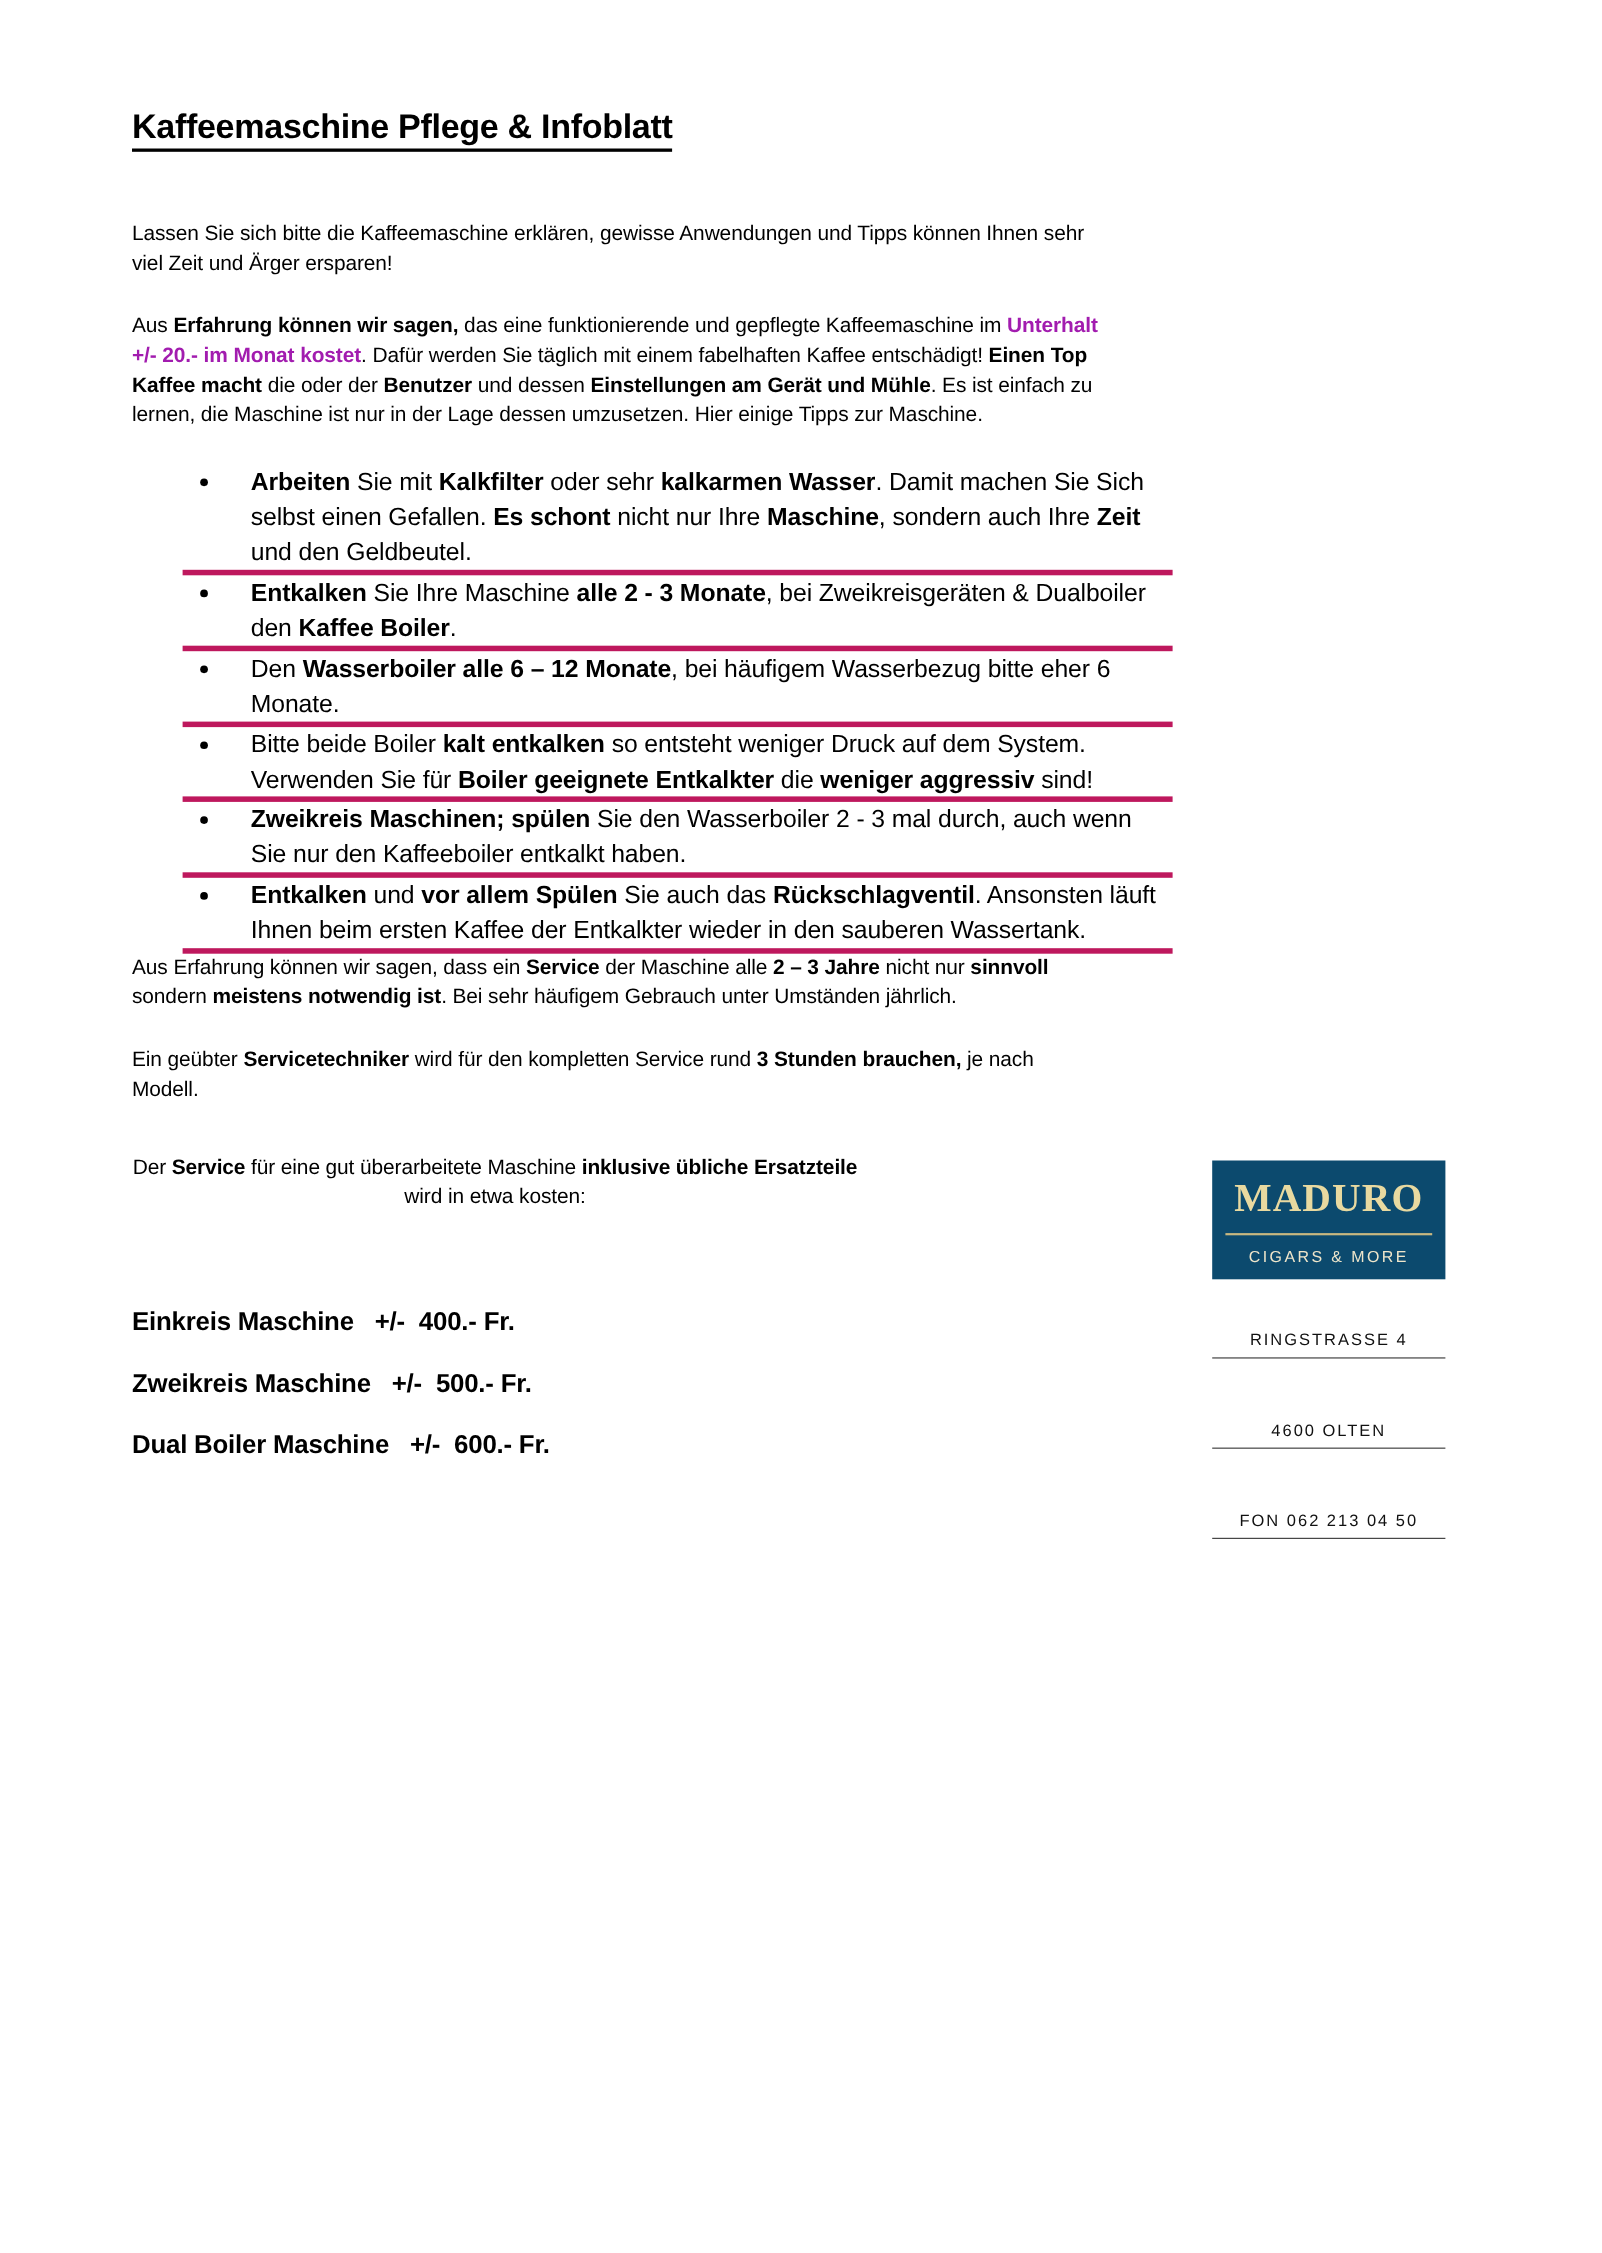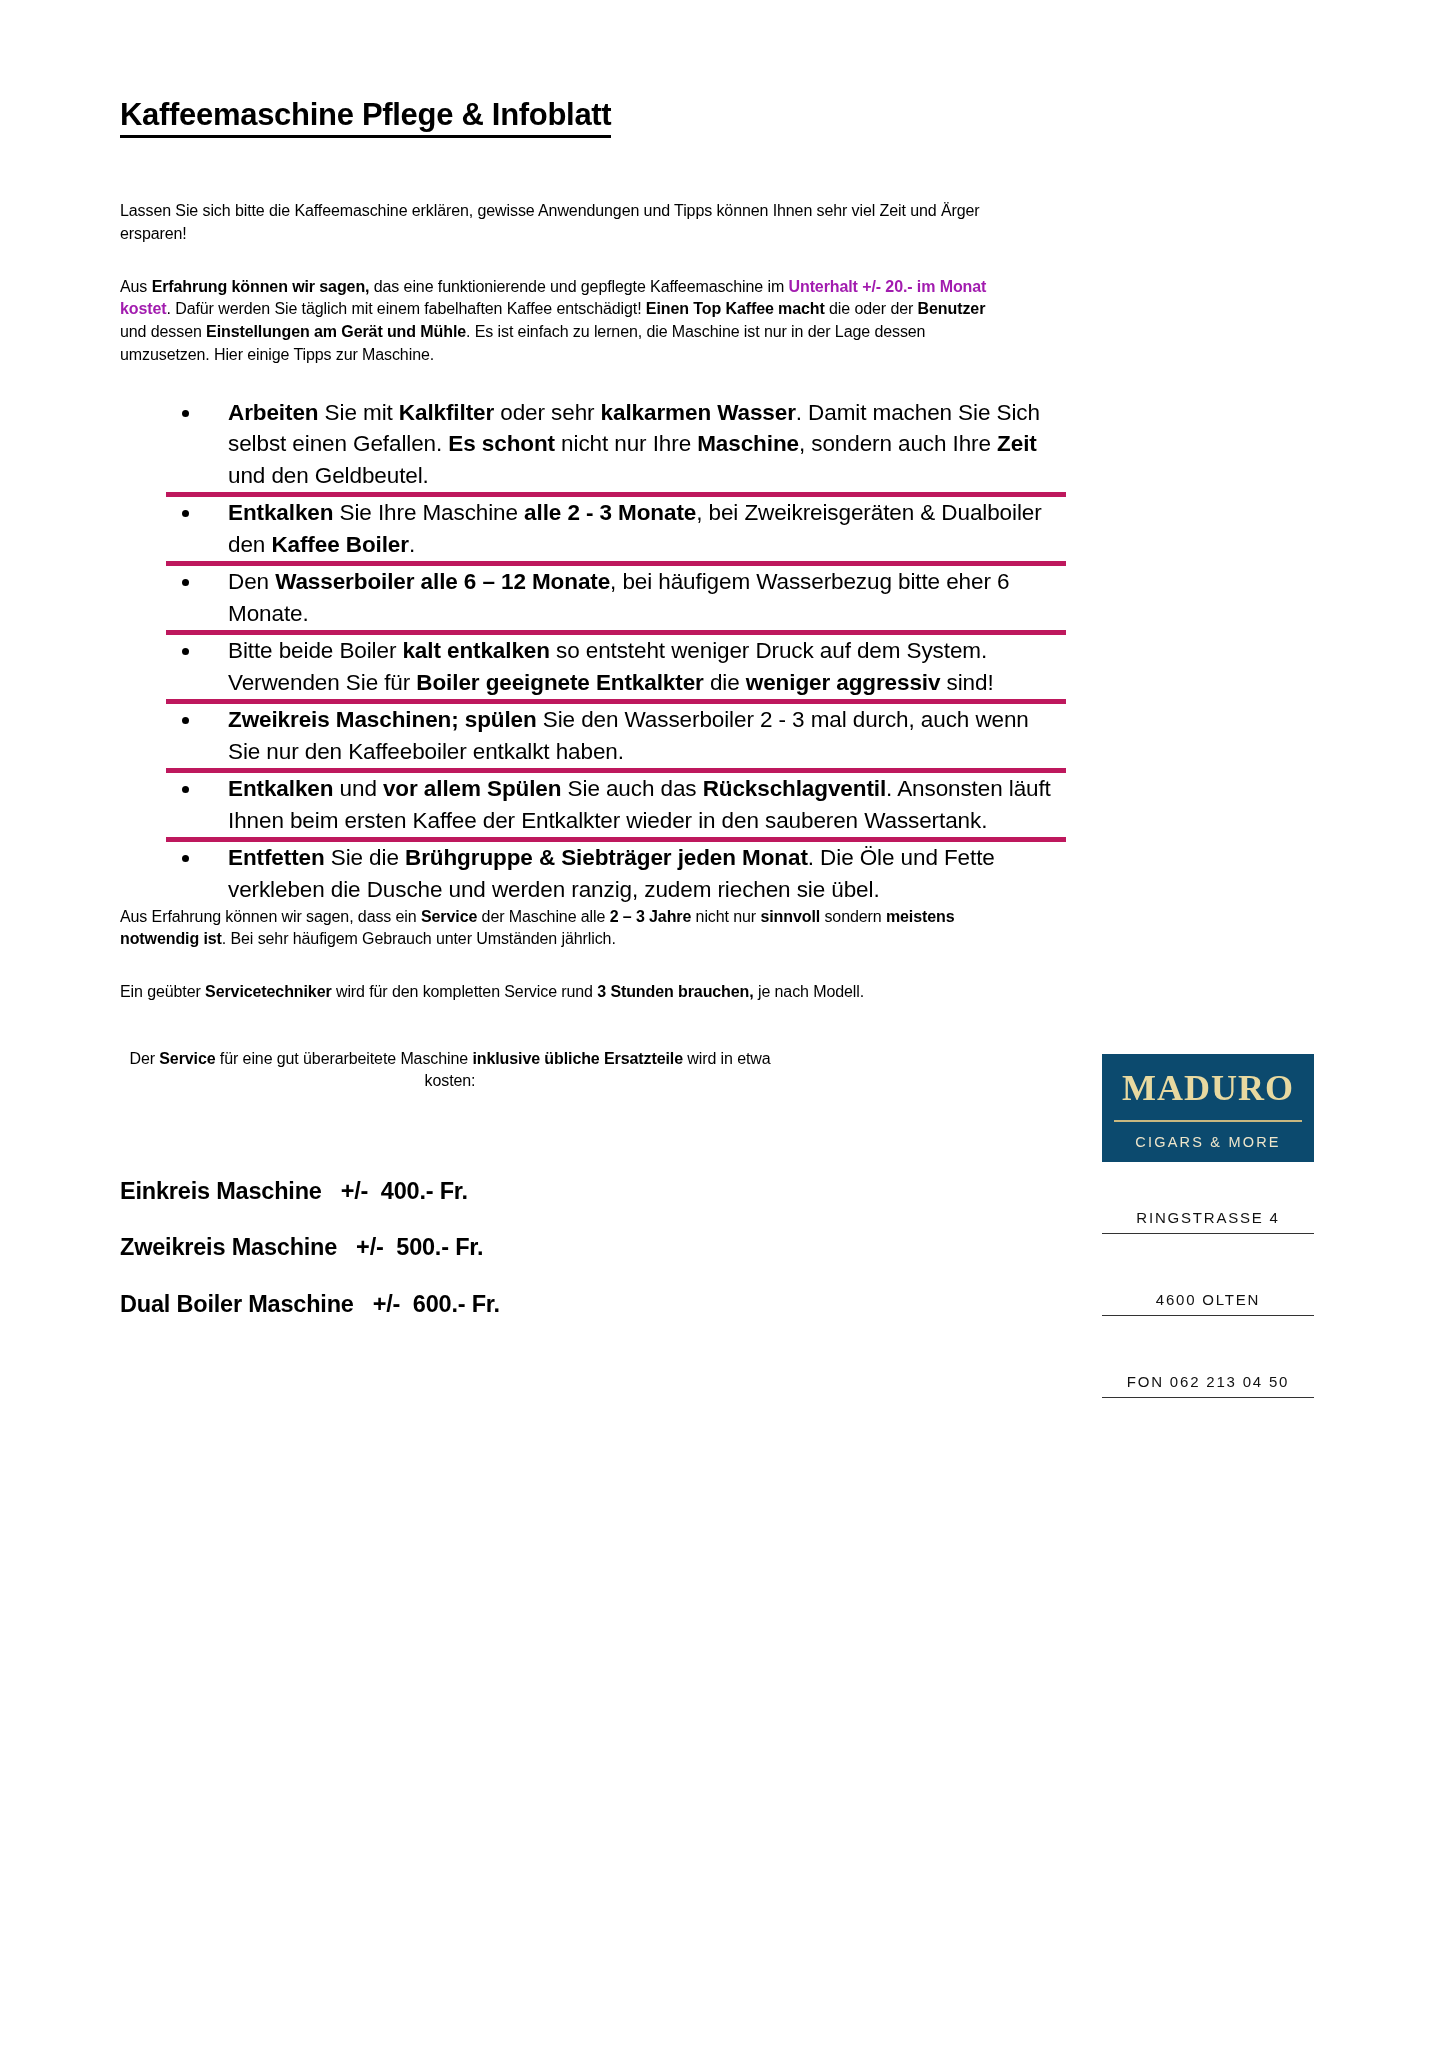--- a/index.html
+++ b/index.html
@@ -27,21 +27,21 @@
     font-size: 31px;
     font-weight: bold;
     letter-spacing: -0.3px;
     margin: 0 0 62px 0;
     display: inline-block;
     border-bottom: 3px solid #000;
     padding-bottom: 2px;
     line-height: 1.2;
   }
   p.para {
-    font-size: 16px;
+    font-size: 19px;
     line-height: 1.42;
     margin: 0 0 30px 0;
     max-width: 880px;
     letter-spacing: -0.1px;
   }
   p.para.tight { margin-bottom: 26px; text-align: center; }
   b, strong { font-weight: bold; }
   .red { color: #a21caf; font-weight: bold; }
 
   ul.tips {
@@ -167,21 +167,20 @@
     <span>Aus </span><b>Erfahrung können wir sagen,</b><span> das eine funktionierende und gepflegte Kaffeemaschine im </span><span class="red">Unterhalt +/-  20.- im Monat kostet</span><span>. Dafür werden Sie täglich mit einem fabelhaften Kaffee entschädigt! </span><b>Einen Top Kaffee macht</b><span> die oder der </span><b>Benutzer</b><span> und dessen </span><b>Einstellungen am Gerät und Mühle</b><span>. Es ist einfach zu lernen, die Maschine ist nur in der Lage dessen umzusetzen. Hier einige Tipps zur Maschine.</span>
   </p>
 
   <ul class="tips" id="tips-list">
       <li class="sep-after"><span class="bullet-dot"></span><b>Arbeiten</b><span> Sie mit </span><b>Kalkfilter</b><span> oder sehr </span><b>kalkarmen Wasser</b><span>. Damit  machen Sie Sich selbst einen Gefallen. </span><b>Es schont</b><span> nicht nur Ihre </span><b>Maschine</b><span>, sondern auch Ihre </span><b>Zeit</b><span> und den Geldbeutel.</span></li>
       <li class="sep-after"><span class="bullet-dot"></span><b>Entkalken</b><span> Sie Ihre Maschine </span><b>alle 2 - 3 Monate</b><span>, bei Zweikreisgeräten &amp; Dualboiler den </span><b>Kaffee Boiler</b><span>.</span></li>
       <li class="sep-after"><span class="bullet-dot"></span><span>Den </span><b>Wasserboiler alle 6 – 12 Monate</b><span>, bei häufigem Wasserbezug bitte eher 6 Monate.</span></li>
       <li class="sep-after"><span class="bullet-dot"></span><span>Bitte beide Boiler </span><b>kalt entkalken</b><span> so entsteht weniger Druck auf dem System. Verwenden Sie für </span><b>Boiler geeignete Entkalkter</b><span> die </span><b>weniger aggressiv</b><span> sind!</span></li>
       <li class="sep-after"><span class="bullet-dot"></span><b>Zweikreis Maschinen; spülen</b><span> Sie den Wasserboiler 2 - 3 mal durch, auch wenn Sie nur den Kaffeeboiler entkalkt haben.</span></li>
       <li class="sep-after"><span class="bullet-dot"></span><b>Entkalken</b><span> und </span><b>vor allem Spülen</b><span> Sie auch das </span><b>Rückschlagventil</b><span>. Ansonsten läuft Ihnen beim ersten Kaffee der Entkalkter wieder in den sauberen Wassertank.</span></li>
-      <li class="no-sep"><span class="bullet-dot"></span><b>Entfetten</b><span> Sie die </span><b>Brühgruppe &amp; Siebträger jeden Monat</b><span>. Die Öle und Fette verkleben die Dusche und werden ranzig, zudem riechen sie übel.</span></li>
     </ul>
 
   <div class="closing">
     <p class="para" id="closing-p1"><span>Aus Erfahrung können wir sagen, dass ein </span><b>Service</b><span> der Maschine alle </span><b>2 – 3 Jahre</b><span> nicht nur </span><b>sinnvoll</b><span> sondern </span><b>meistens notwendig ist</b><span>. Bei sehr häufigem Gebrauch unter Umständen jährlich.</span></p>
     <p class="para" id="closing-p2"><span>Ein geübter </span><b>Servicetechniker</b><span> wird für den kompletten Service rund </span><b>3 Stunden brauchen,</b><span> je nach Modell.</span></p>
   </div>
 
   <div class="bottom-zone">
     <div class="bottom-left">
       <p class="para tight" id="closing-p3"><span>Der </span><b>Service</b><span> für eine gut überarbeitete Maschine </span><b>inklusive übliche Ersatzteile</b><span> wird in etwa kosten:</span></p>

